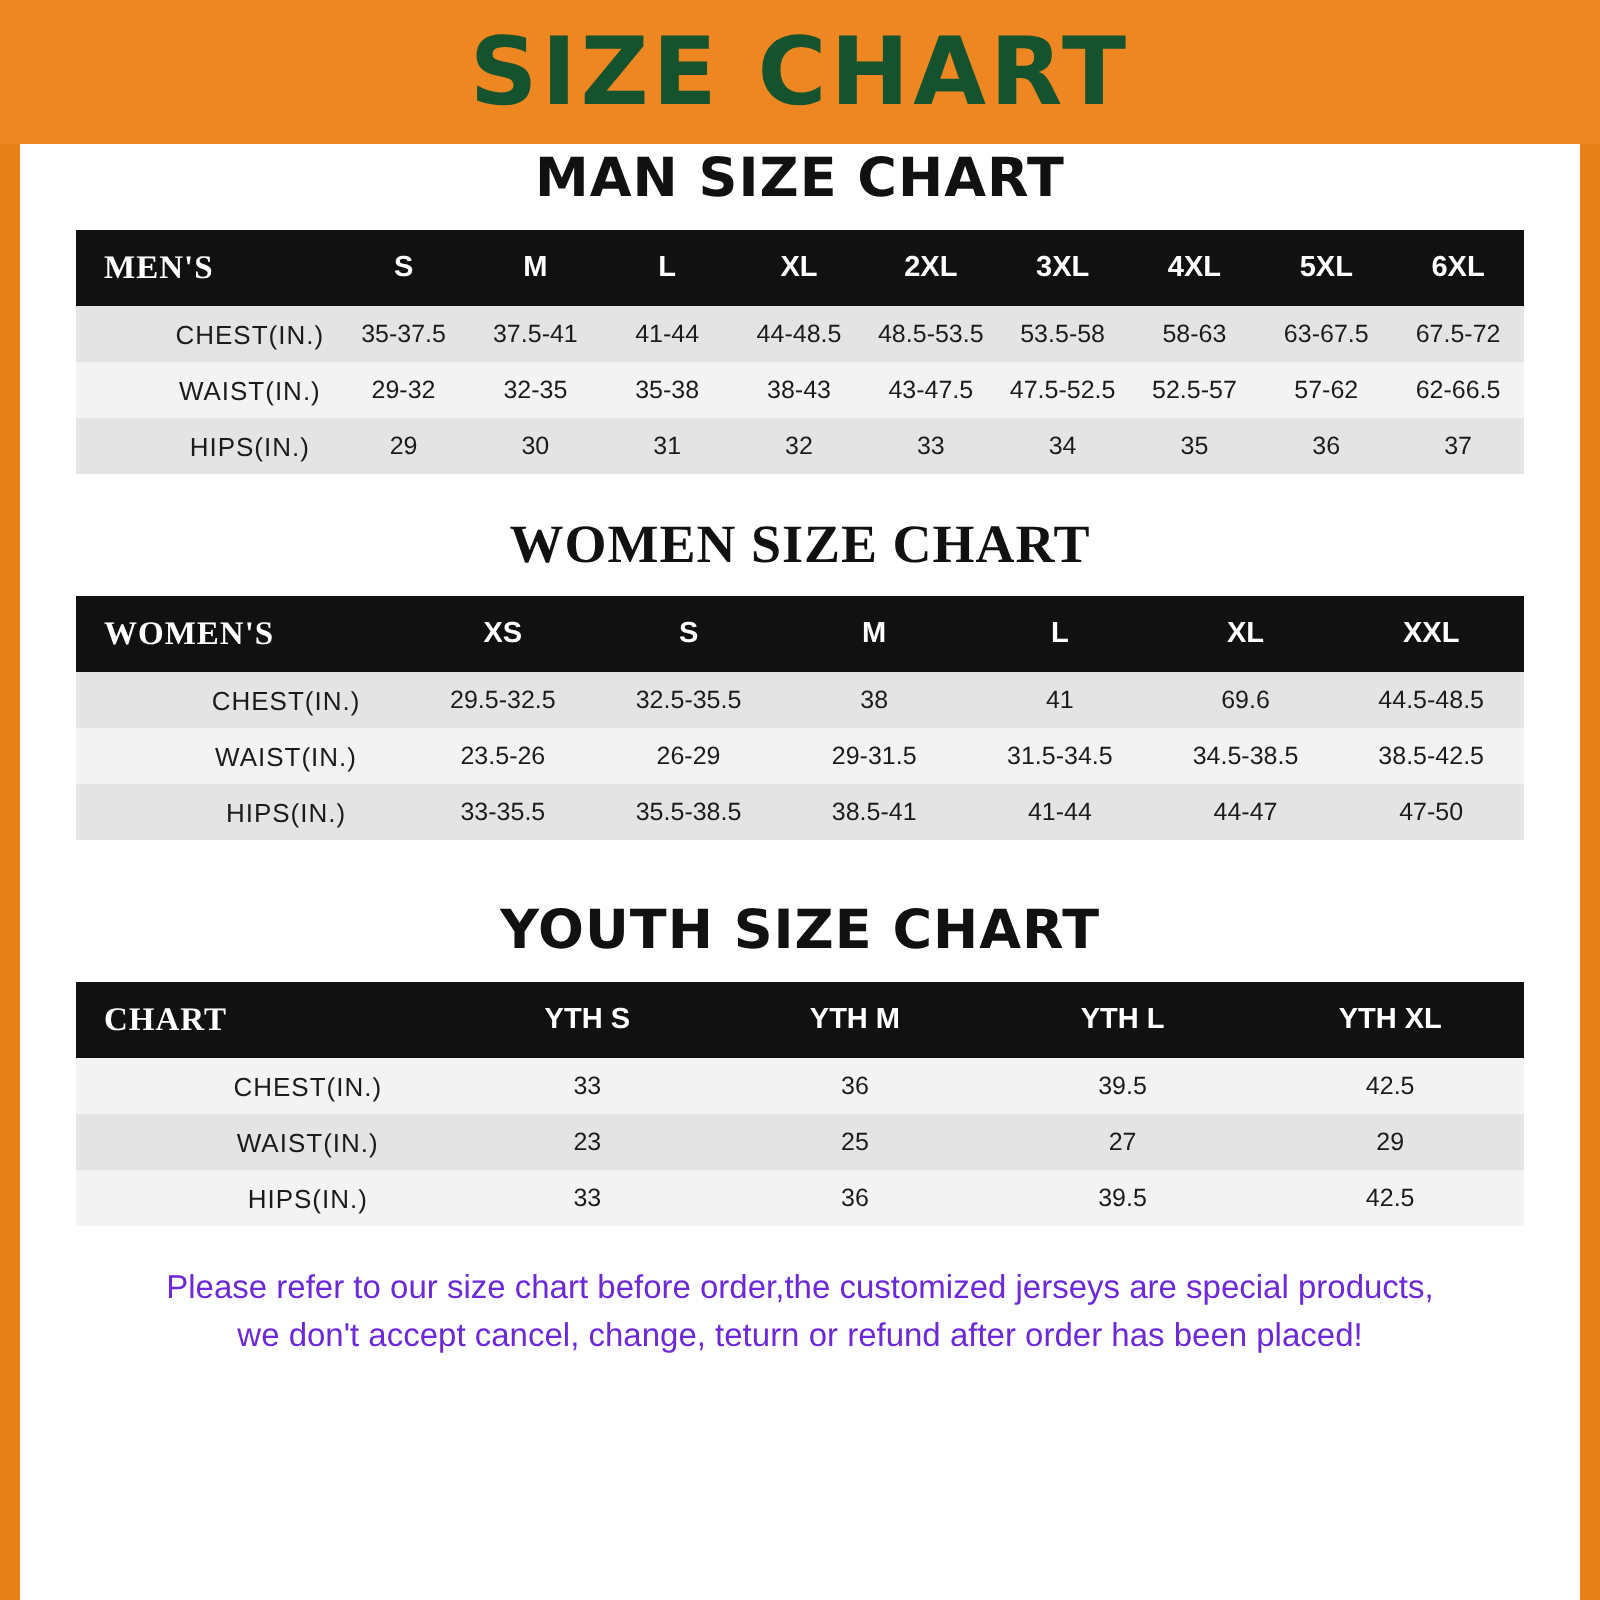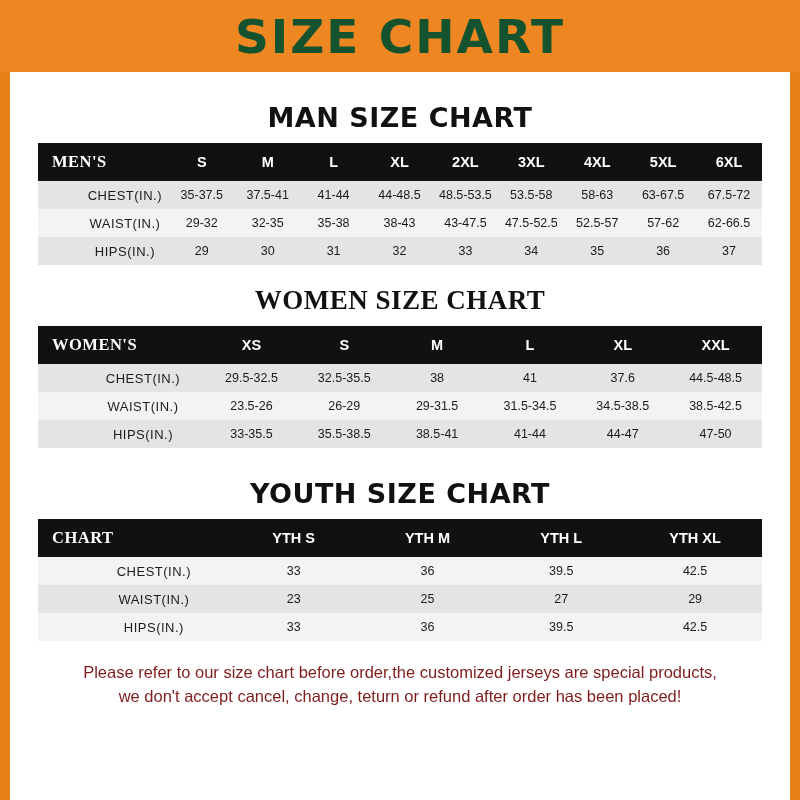--- a/index.html
+++ b/index.html
@@ -79,32 +79,32 @@
   }
   .chart-table tbody td.label-col {
     text-align: center;
     font-size: 13px;
     letter-spacing: 0.5px;
     padding-left: 44px;
   }
   .row-a td { background: #e4e4e4; }
   .row-b td { background: #f3f3f3; }
 
-  .men-title { margin-top: 30px; }
+  .men-title { margin-top: 2px; }
   .men-table-wrap { margin-top: 10px; }
   .women-title { margin-top: 20px; font-family: Liberation Serif, serif; }
   .women-table-wrap { margin-top: 10px; }
   .youth-title { margin-top: 30px; }
   .youth-table-wrap { margin-top: 10px; }
 
   .footer-note {
     margin-top: 20px;
     padding: 0 24px;
     text-align: center;
-    color: #7f1d1d;
+    color: #6d28d9;
     font-size: 16.5px;
     line-height: 1.45;
     font-family: "Liberation Sans", sans-serif;
   }
   .footer-note div { white-space: nowrap; }
 </style>
 </head>
 <body>
 
 <div class="page">
@@ -188,21 +188,21 @@
               <th>XXL</th>
             </tr>
         </thead>
         <tbody id="women-body">
             <tr class="row-a">
               <td class="label-col">CHEST(IN.)</td>
               <td>29.5-32.5</td>
               <td>32.5-35.5</td>
               <td>38</td>
               <td>41</td>
-              <td>37.6</td>
+              <td>69.6</td>
               <td>44.5-48.5</td>
             </tr>
             <tr class="row-b">
               <td class="label-col">WAIST(IN.)</td>
               <td>23.5-26</td>
               <td>26-29</td>
               <td>29-31.5</td>
               <td>31.5-34.5</td>
               <td>34.5-38.5</td>
               <td>38.5-42.5</td>

